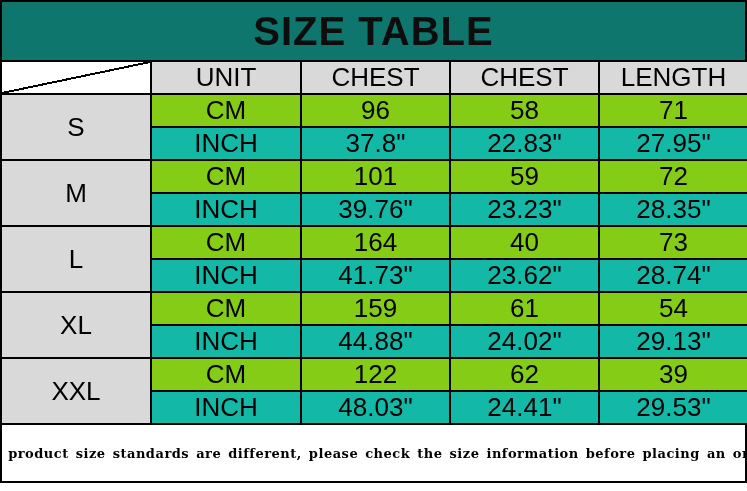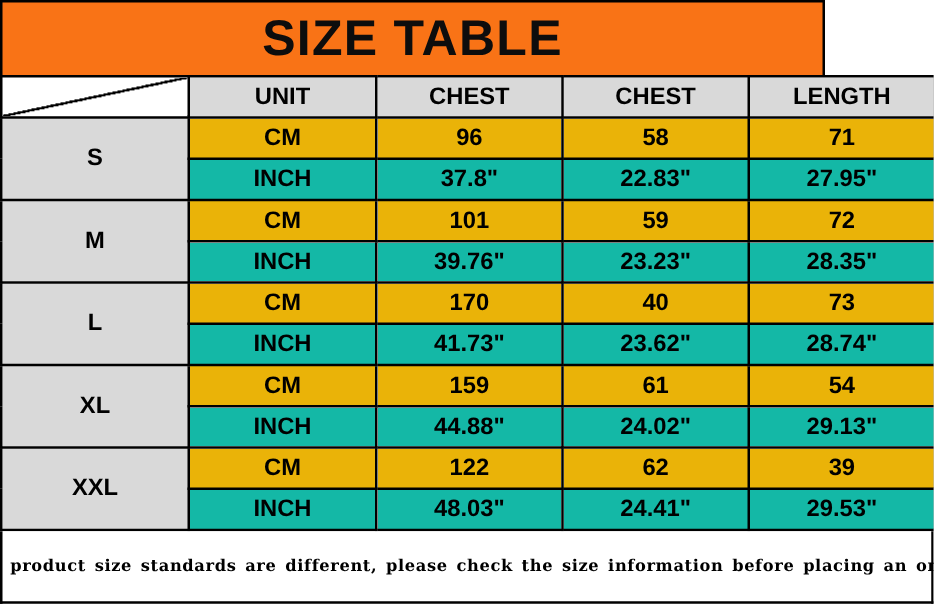--- a/index.html
+++ b/index.html
@@ -6,59 +6,59 @@
   .sheet {
     width: 747px;
     height: 491px;
     background: #ffffff;
     font-family: "Liberation Sans", sans-serif;
     box-sizing: border-box;
     overflow: hidden;
   }
   .title-bar {
     box-sizing: border-box;
-    width: 660px;
+    width: 747px;
     height: 60px;
-    background: #f97316;
+    background: #0f766e;
     border: 2px solid #000000;
     border-bottom: none;
     display: flex;
     align-items: center;
     justify-content: center;
     font-size: 40px;
     font-weight: bold;
     letter-spacing: 1px;
     color: #0d0d0d;
   }
   table.size-table {
     width: 747px;
     border-collapse: collapse;
     table-layout: fixed;
   }
   table.size-table td, table.size-table th {
     border: 2px solid #000000;
     text-align: center;
     vertical-align: middle;
-    font-weight: bold;
-    font-size: 19px;
+    font-weight: normal;
+    font-size: 26px;
     color: #000000;
     padding: 0;
     height: 31px;
     overflow: hidden;
   }
   table.size-table th { background: #d9d9d9; }
   td.diag-cell {
     background:
       linear-gradient(to bottom right,
         #ffffff 0%, #ffffff calc(50% - 1px),
         #000000 calc(50% - 1px), #000000 calc(50% + 1px),
         #ffffff calc(50% + 1px), #ffffff 100%);
   }
   td.size-cell { background: #d9d9d9; font-size: 24px; }
-  tr.cm-row td.unit-cell, tr.cm-row td.value-cell { background: #eab308; margin-top: 32px; }
+  tr.cm-row td.unit-cell, tr.cm-row td.value-cell { background: #84cc16; margin-top: 32px; }
   tr.inch-row td.unit-cell, tr.inch-row td.value-cell { background: #14b8a6; }
   .footer-note {
     box-sizing: border-box;
     width: 747px;
     height: 58px;
     background: #ffffff;
     border: 2px solid #000000;
     border-top: none;
     display: flex;
     align-items: center;
@@ -120,21 +120,21 @@
       <tr class="inch-row">
         <td class="unit-cell">INCH</td>
         <td class="value-cell">39.76"</td>
         <td class="value-cell">23.23"</td>
         <td class="value-cell">28.35"</td>
       </tr>
 
       <tr class="cm-row">
         <td class="size-cell" rowspan="2">L</td>
         <td class="unit-cell">CM</td>
-        <td class="value-cell">170</td>
+        <td class="value-cell">164</td>
         <td class="value-cell">40</td>
         <td class="value-cell">73</td>
       </tr>
       <tr class="inch-row">
         <td class="unit-cell">INCH</td>
         <td class="value-cell">41.73"</td>
         <td class="value-cell">23.62"</td>
         <td class="value-cell">28.74"</td>
       </tr>
 

